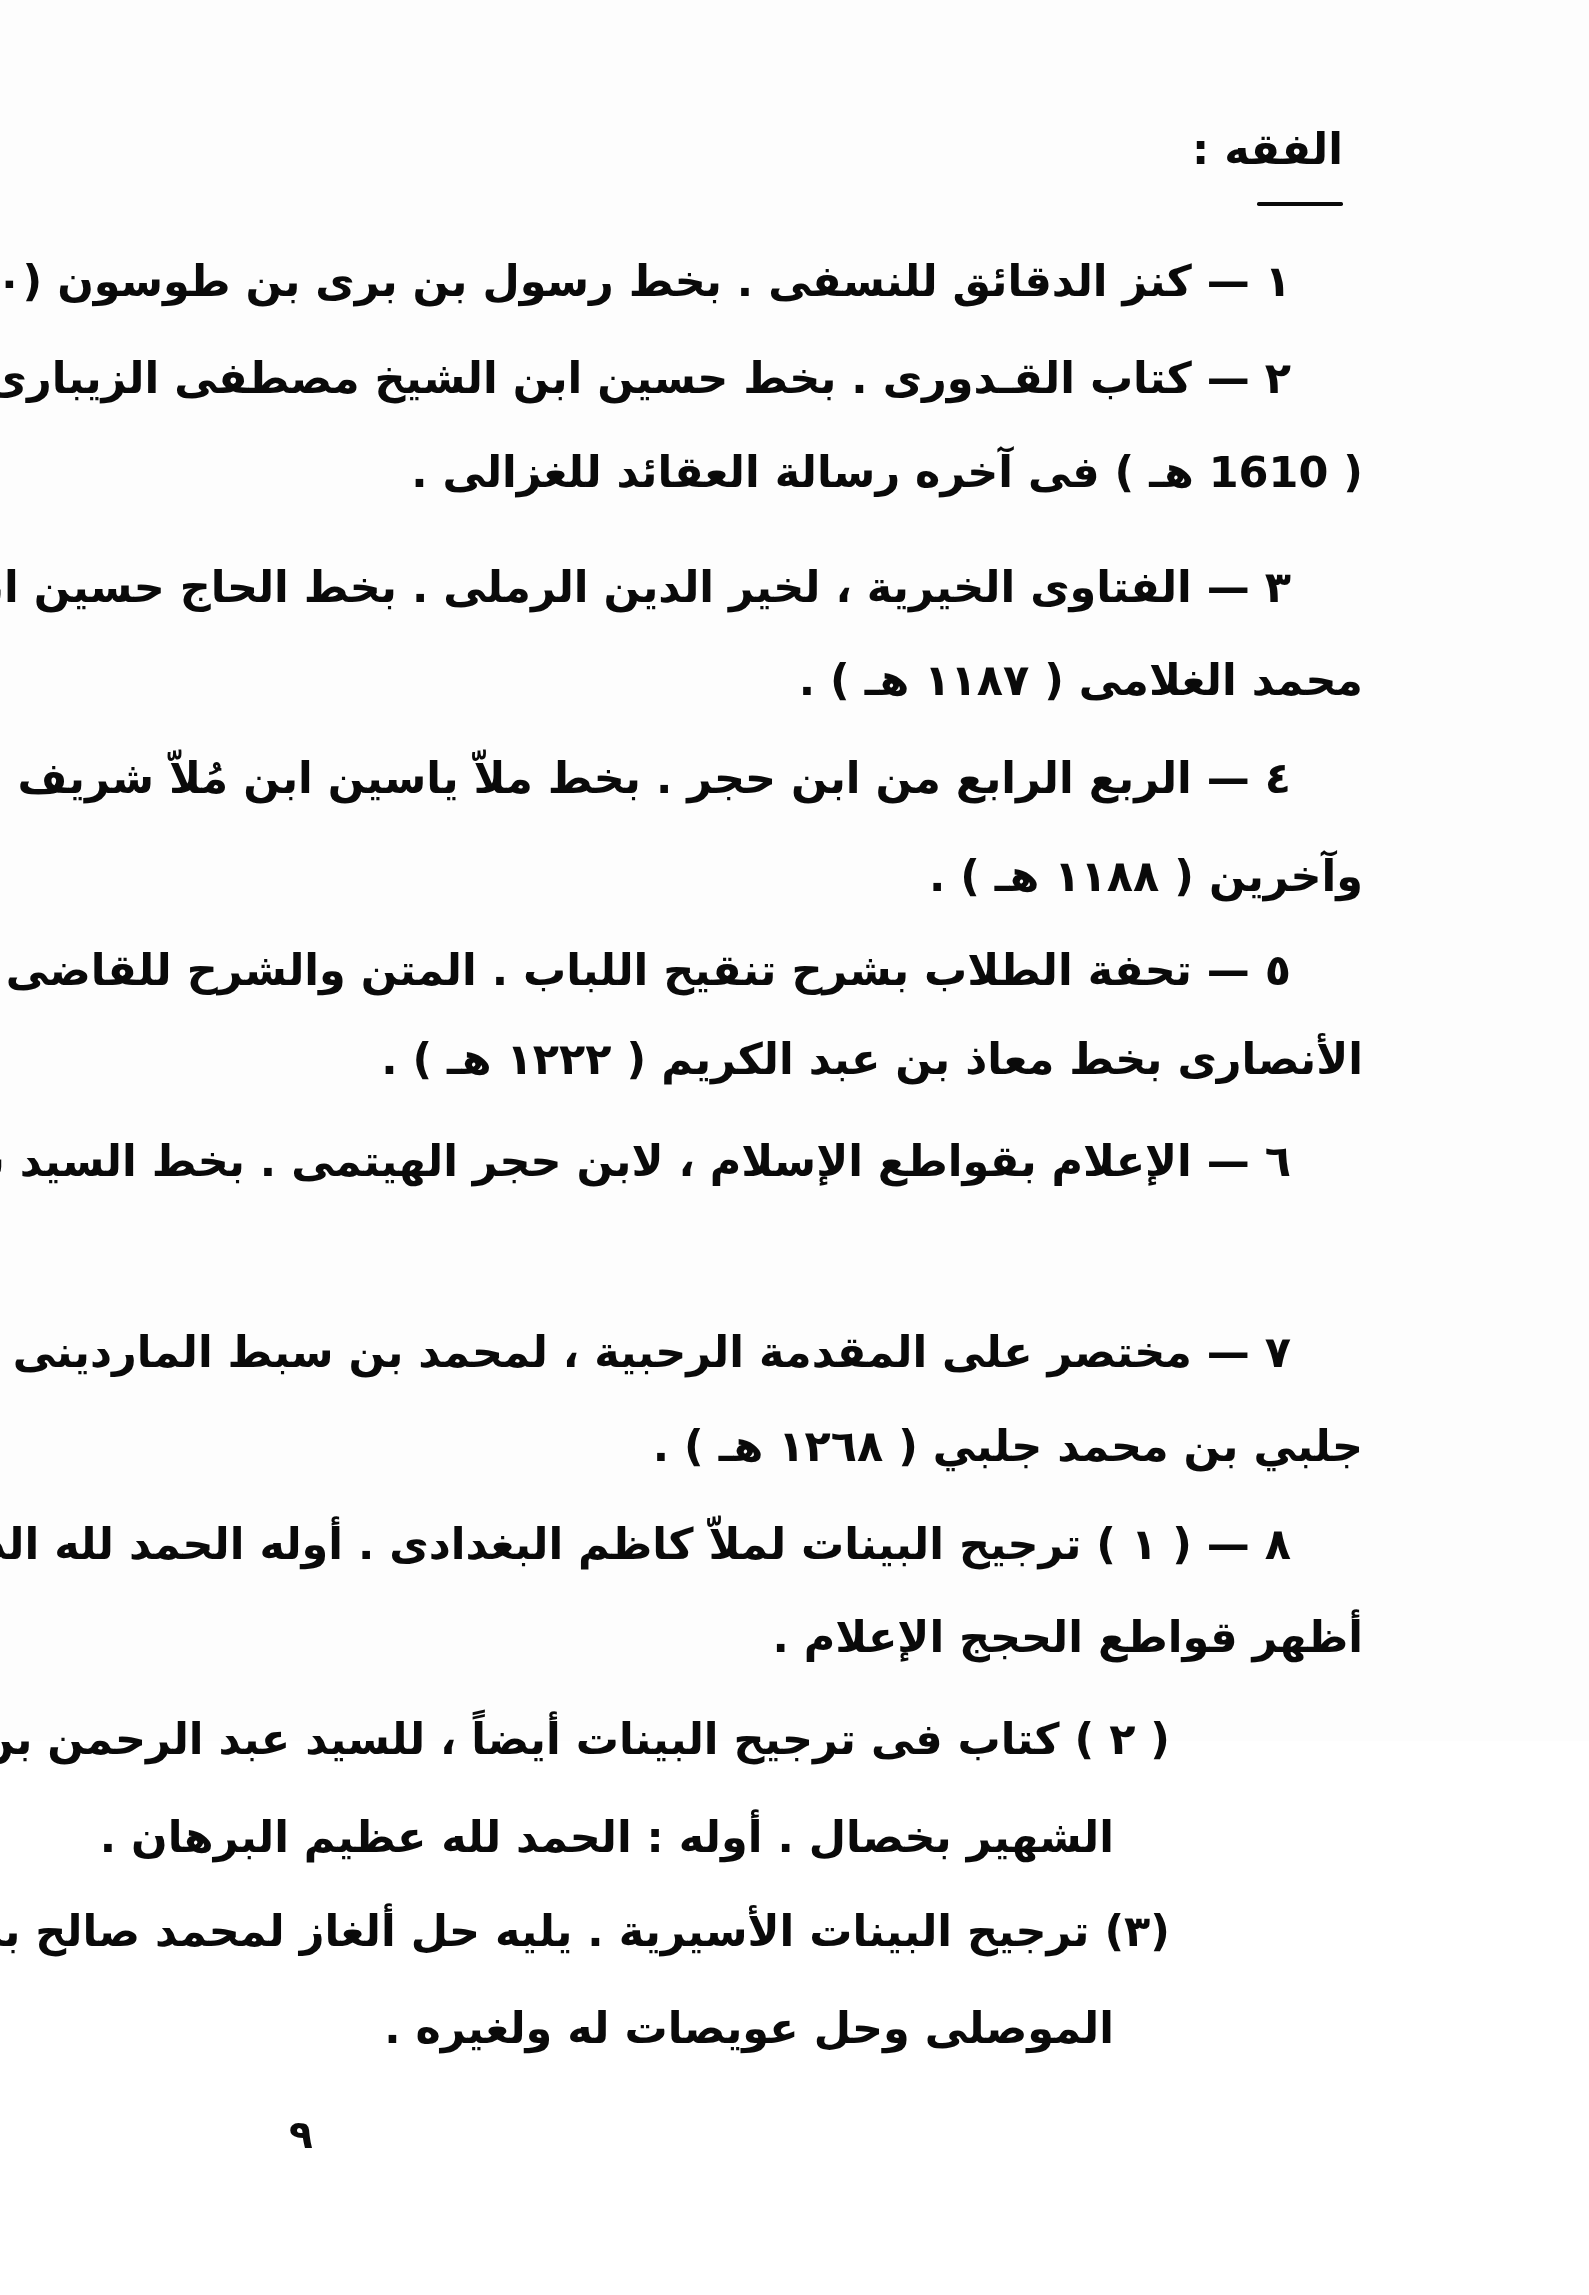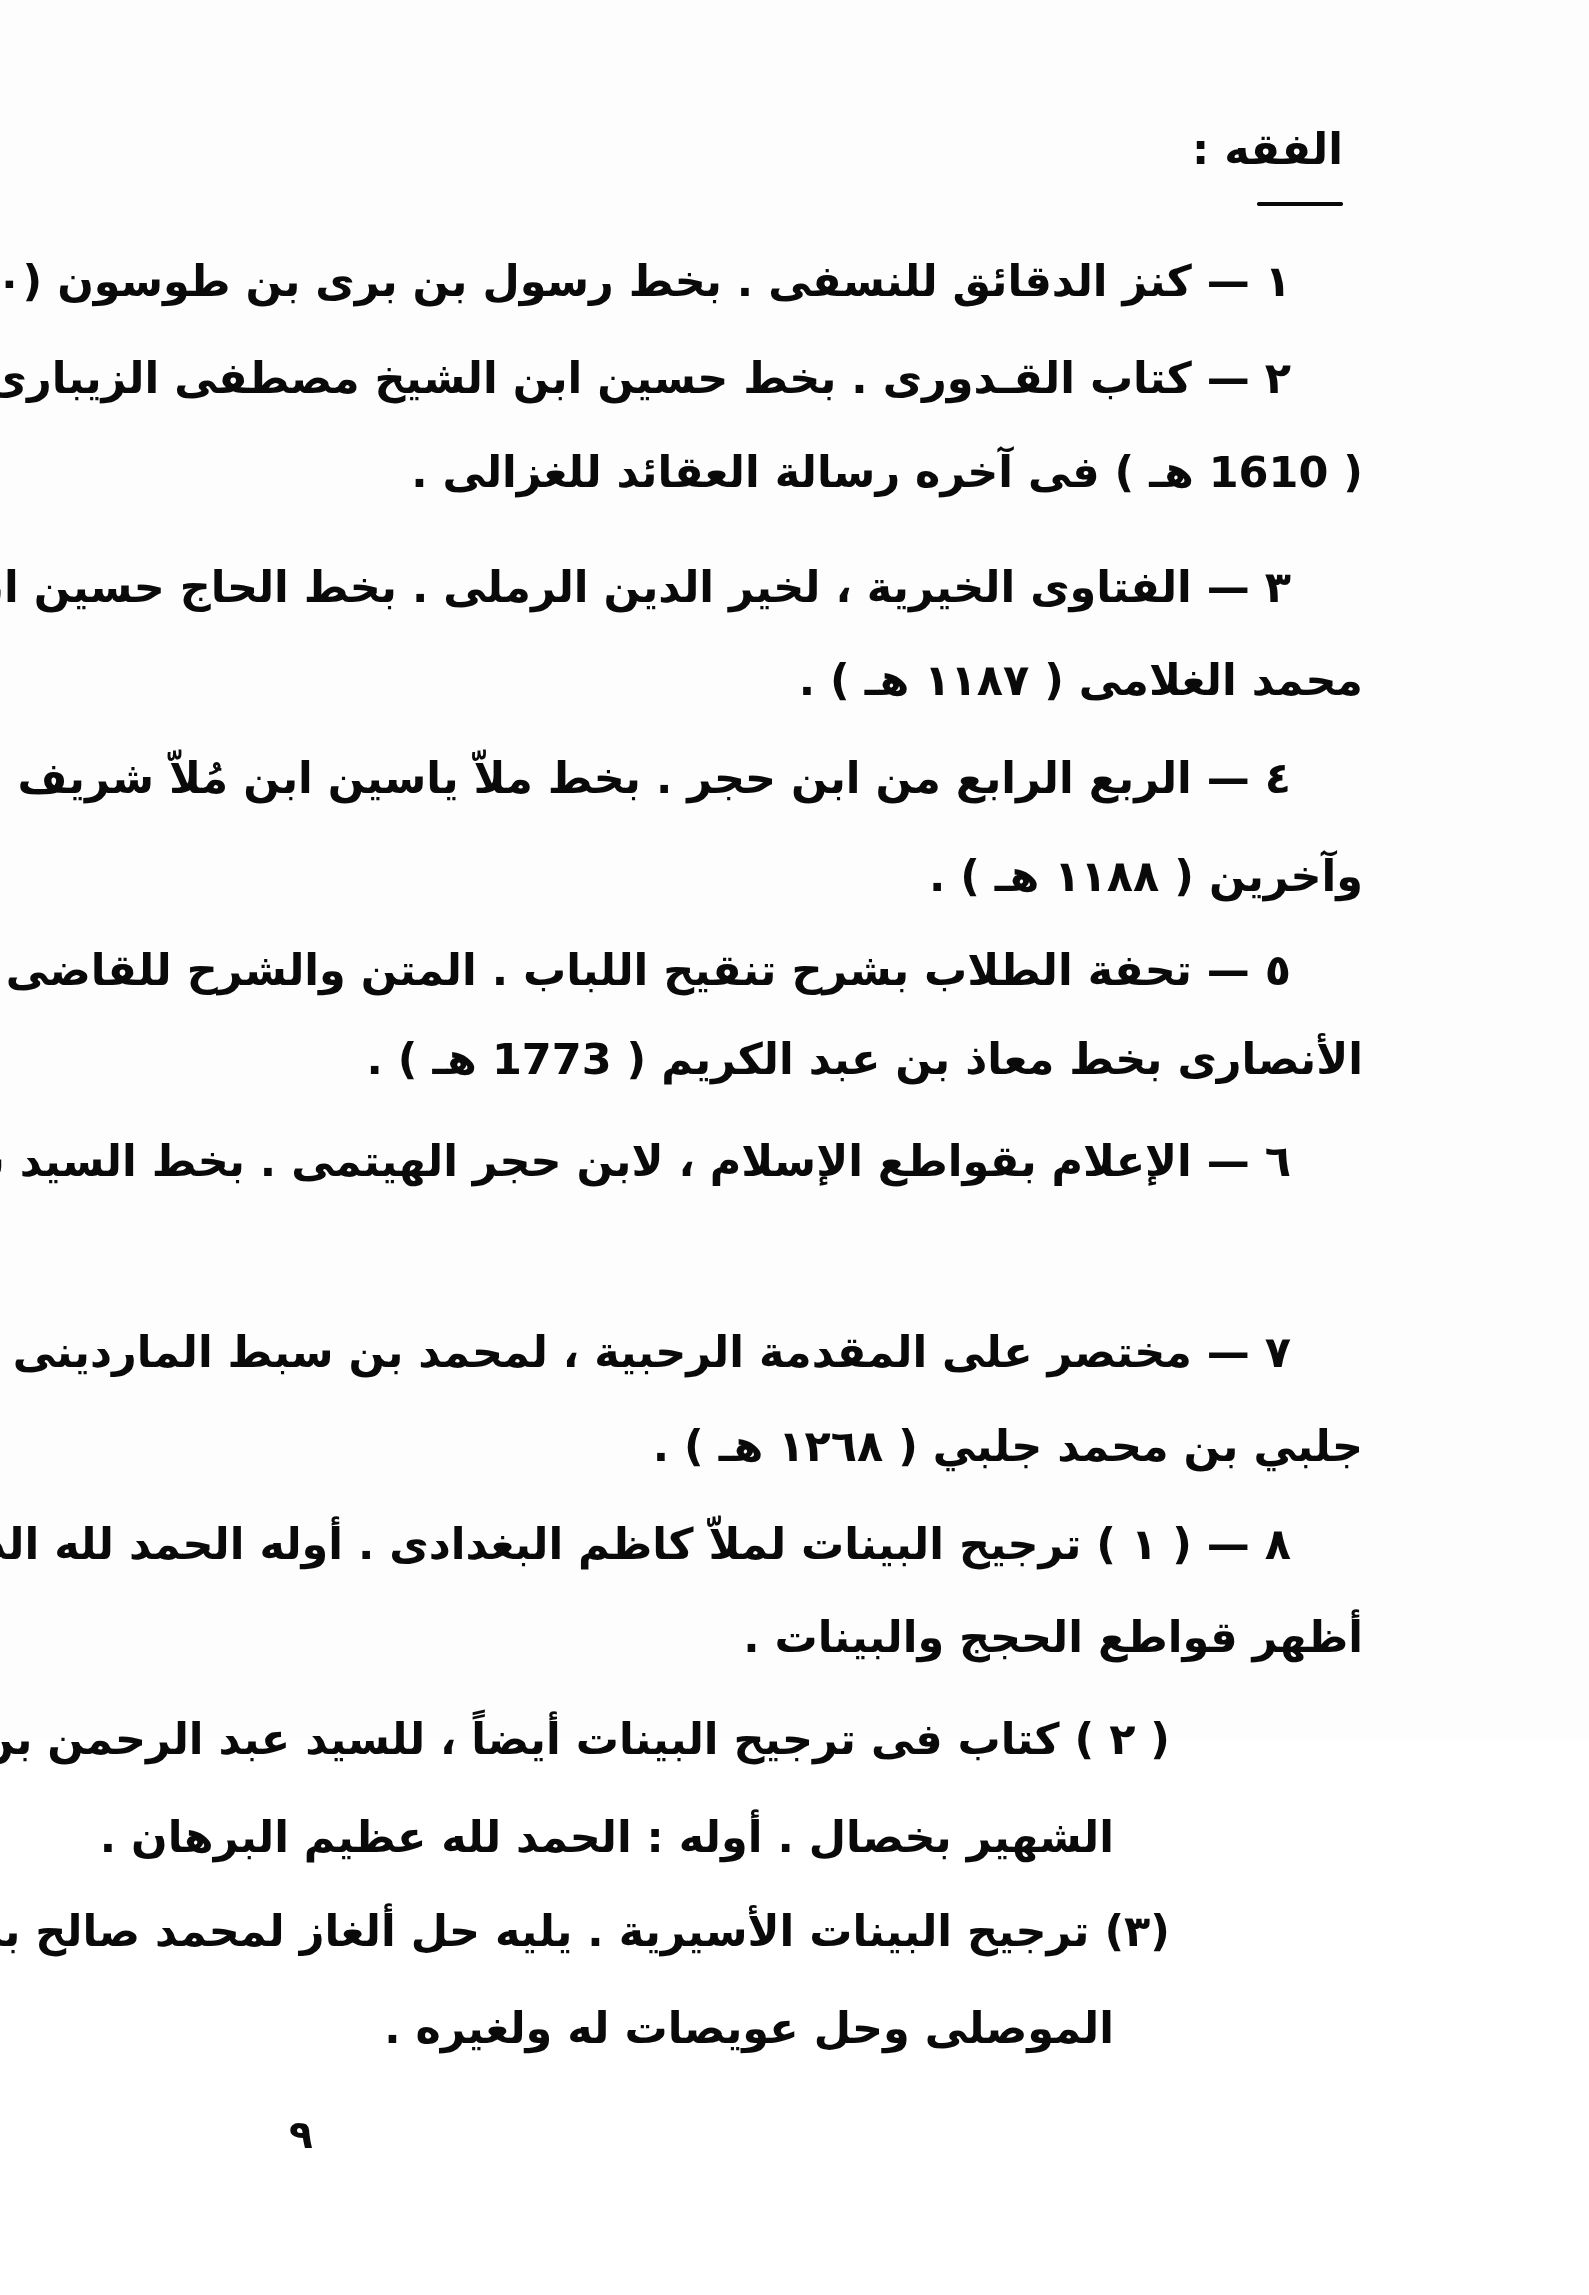--- a/index.html
+++ b/index.html
@@ -102,29 +102,29 @@
   <div class="line first" style="top:344px;">٢ — كتاب القـدورى . بخط حسين ابن الشيخ مصطفى الزيبارى</div>
   <div class="line cont short" style="top:438px;">( 1610 هـ ) فى آخره رسالة العقائد للغزالى .</div>
 
   <div class="line first" style="top:553px;">٣ — الفتاوى الخيرية ، لخير الدين الرملى . بخط الحاج حسين ابن الحاج</div>
   <div class="line cont short" style="top:646px;">محمد الغلامى ( ١١٨٧ هـ ) .</div>
 
   <div class="line first" style="top:744px;">٤ — الربع الرابع من ابن حجر . بخط ملاّ ياسين ابن مُلاّ شريف</div>
   <div class="line cont short" style="top:842px;">وآخرين ( ١١٨٨ هـ ) .</div>
 
   <div class="line first" style="top:936px;">٥ — تحفة الطلاب بشرح تنقيح اللباب . المتن والشرح للقاضى زكريا</div>
-  <div class="line cont short" style="top:1025px;">الأنصارى بخط معاذ بن عبد الكريم ( 1773 هـ ) .</div>
+  <div class="line cont short" style="top:1025px;">الأنصارى بخط معاذ بن عبد الكريم ( ١٢٢٢ هـ ) .</div>
 
   <div class="line first" style="top:1127px;">٦ — الإعلام بقواطع الإسلام ، لابن حجر الهيتمى . بخط السيد سليمان</div>
 
   <div class="line first" style="top:1318px;">٧ — مختصر على المقدمة الرحبية ، لمحمد بن سبط الماردينى ، بخط أحمد</div>
   <div class="line cont short" style="top:1412px;">جلبي بن محمد جلبي ( ١٢٦٨ هـ ) .</div>
 
   <div class="line first" style="top:1510px;">٨ — ( ١ ) ترجيح البينات لملاّ كاظم البغدادى . أوله الحمد لله الذى</div>
-  <div class="line cont short" style="top:1603px;">أظهر قواطع الحجج والبينات .</div>
+  <div class="line cont short" style="top:1603px;">أظهر قواطع الحجج الإعلام .</div>
 
   <div class="line sub-first" style="top:1705px;">( ٢ ) كتاب فى ترجيح البينات أيضاً ، للسيد عبد الرحمن بن سليمان</div>
   <div class="line sub-cont" style="top:1803px;">الشهير بخصال . أوله : الحمد لله عظيم البرهان .</div>
 
   <div class="line sub-first" style="top:1897px;">(٣) ترجيح البينات الأسيرية . يليه حل ألغاز لمحمد صالح بن طه</div>
   <div class="line sub-cont" style="top:1994px;">الموصلى وحل عويصات له ولغيره .</div>
 
   <div class="page-number">٩</div>
 </div>
 

